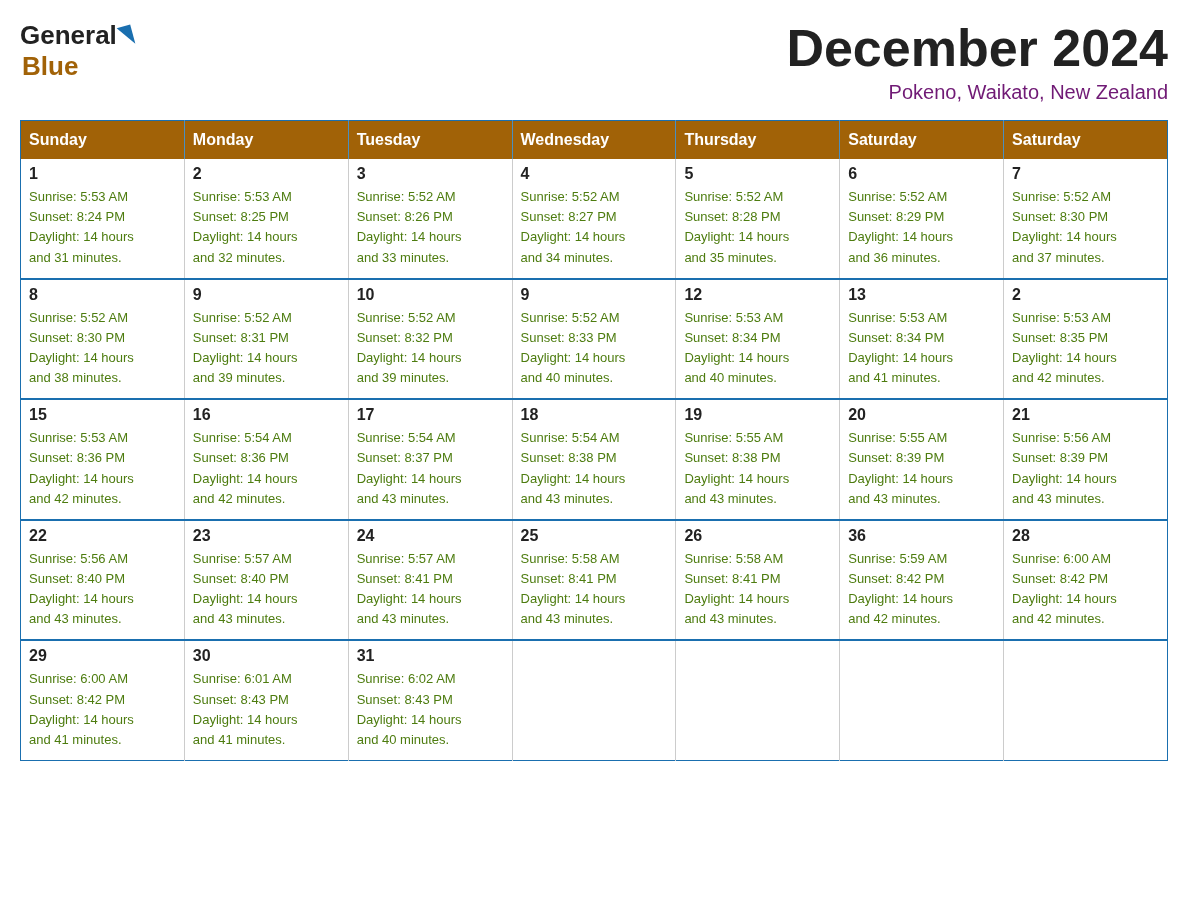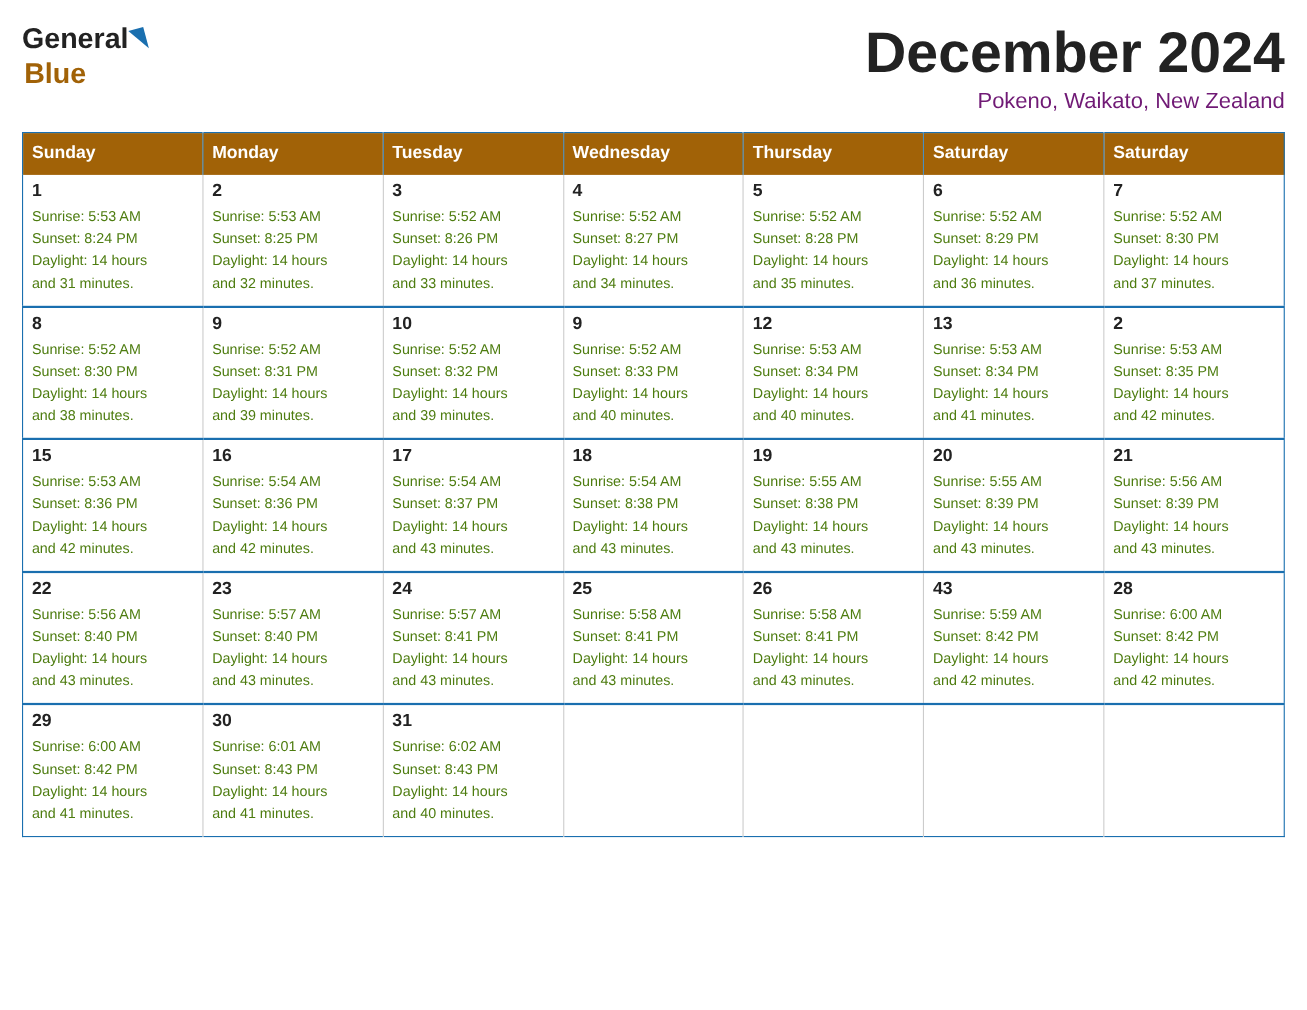--- a/index.html
+++ b/index.html
@@ -245,21 +245,21 @@
       </td>
         <td>
         <span class="day-number">25</span>
         <span class="day-info">Sunrise: 5:58 AM<br>Sunset: 8:41 PM<br>Daylight: 14 hours<br>and 43 minutes.</span>
       </td>
         <td>
         <span class="day-number">26</span>
         <span class="day-info">Sunrise: 5:58 AM<br>Sunset: 8:41 PM<br>Daylight: 14 hours<br>and 43 minutes.</span>
       </td>
         <td>
-        <span class="day-number">43</span>
+        <span class="day-number">36</span>
         <span class="day-info">Sunrise: 5:59 AM<br>Sunset: 8:42 PM<br>Daylight: 14 hours<br>and 42 minutes.</span>
       </td>
         <td>
         <span class="day-number">28</span>
         <span class="day-info">Sunrise: 6:00 AM<br>Sunset: 8:42 PM<br>Daylight: 14 hours<br>and 42 minutes.</span>
       </td>
       </tr>
       <tr>
         <td>
         <span class="day-number">29</span>

